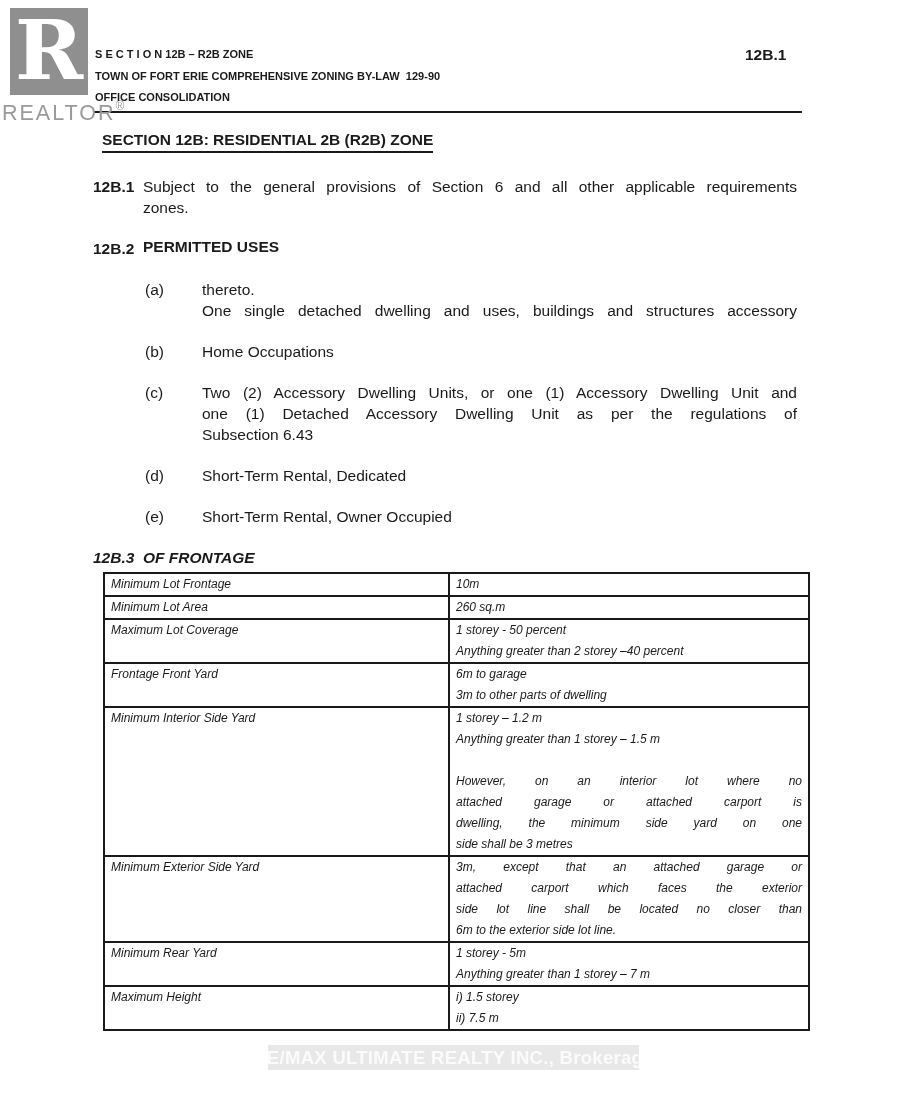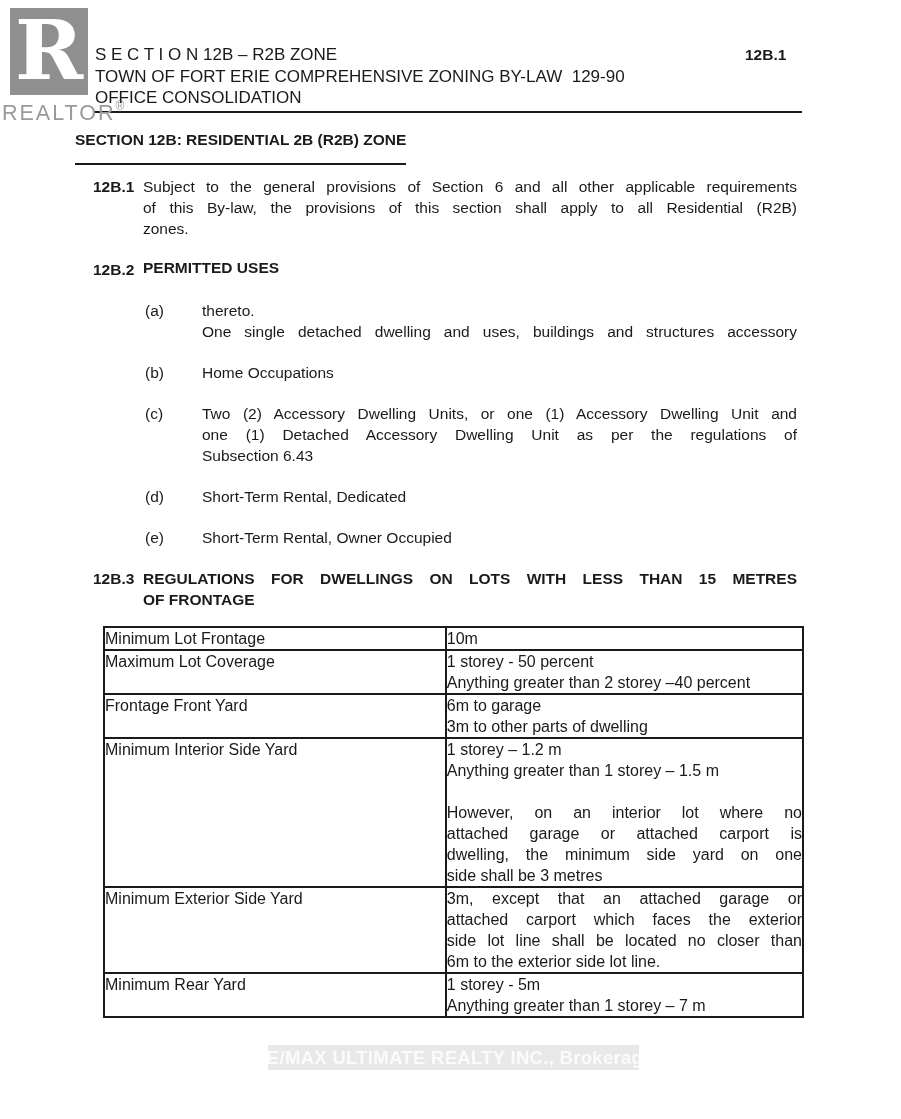--- a/index.html
+++ b/index.html
@@ -19,50 +19,50 @@
     font-size:82px; line-height:80px; transform:translateY(-2px);
   }
   .logo-label-row { margin-left:-8px; margin-top:4px; white-space:nowrap; }
   .logo-label {
     color:#9a9a9a; font-size:21.5px; letter-spacing:2px; line-height:24px;
   }
   .logo-reg { color:#9a9a9a; font-size:12px; vertical-align:10px; }
 
   
   .hdr-block { position:absolute; left:95px; top:44px; z-index:3; }
-  .hdr-line { font-weight:normal; font-size:17px; line-height:21.5px; white-space:pre; }
+  .hdr-line { font-weight:bold; font-size:11px; line-height:21.5px; white-space:pre; }
   .page-num { position:absolute; left:745px; top:46px; font-weight:bold; font-size:15.5px; }
   .hdr-rule { position:absolute; left:93px; top:111px; width:709px; height:2px; background:#1a1a1a; }
 
   
   .doc-title {
-    position:absolute; left:75px; top:131px; font-weight:bold; font-size:15.5px;
-    border-bottom:2px solid #1a1a1a; padding-bottom:14px; white-space:pre;
+    position:absolute; left:102px; top:131px; font-weight:bold; font-size:15.5px;
+    border-bottom:2px solid #1a1a1a; padding-bottom:2px; white-space:pre;
   }
 
   
   .flow { position:absolute; left:93px; top:176px; width:704px; font-size:15.5px; }
   .ln { line-height:21px; min-height:21px; }
   .just { text-align:justify; text-align-last:justify; }
   .secrow { display:flex; margin-bottom:20px; }
   .secnum { width:50px; flex:none; font-weight:bold; line-height:21px; }
   .secbody { width:654px; }
   .bold { font-weight:bold; }
 
   .items { padding-left:52px; }
   .item { display:flex; margin-bottom:20px; }
   .item-label { width:57px; flex:none; line-height:21px; }
   .item-text { width:595px; }
 
   
   .tblwrap { margin-left:10px; margin-top:-1px; }
   table.reg { border-collapse:collapse; width:701px; table-layout:fixed; }
   table.reg td {
-    border:2px solid #1a1a1a; vertical-align:top; padding:0 0;
-    font-size:16px; line-height:21px;
+    border:2px solid #1a1a1a; vertical-align:top; padding:0 6px;
+    font-size:12px; line-height:21px;font-style:italic;
   }
   td.c-label { width:331px; }
   td.c-value { width:346px; }
 
   
   .wm {
     position:absolute; left:268px; top:1045px; width:371px; height:25px; z-index:5;
     display:flex; align-items:center; justify-content:center;
     background:rgba(218,218,218,0.62); color:rgba(252,252,252,0.95);
     font-weight:bold; font-size:18.5px; letter-spacing:0.3px; white-space:nowrap;
@@ -92,21 +92,20 @@
   <div class="hdr-rule"></div>
 
   <div class="doc-title">SECTION 12B: RESIDENTIAL 2B (R2B) ZONE</div>
 
   <div class="flow">
 
     <div class="secrow">
       <div class="secnum">12B.1</div>
       <div class="secbody">
           <div class="ln just">Subject to the general provisions of Section 6 and all other applicable requirements</div>
-          <div class="ln just">of this By-law, the provisions of this section shall apply to all Residential (R2B)</div>
           <div class="ln">zones.</div>
         </div>
     </div>
 
     <div class="secrow">
       <div class="secnum">12B.2</div>
       <div class="secbody bold">PERMITTED USES</div>
     </div>
 
     <div class="items">
@@ -143,39 +142,44 @@
         </div>
 
         <div class="item">
           <div class="item-label">(e)</div>
           <div class="item-text">
             <div class="ln">Short-Term Rental, Owner Occupied</div>
           </div>
         </div>
       </div>
 
-    <div class="secrow" style="margin-bottom:17px;">
+    <div class="secrow" style="margin-bottom:5px;font-style:italic;">
       <div class="secnum">12B.3</div>
       <div class="secbody bold">
-          <div class="ln just">REGULATIONS FOR DWELLINGS ON LOTS WITH LESS THAN 15 METRES</div>
           <div class="ln">OF FRONTAGE</div>
         </div>
     </div>
 
     <div class="tblwrap">
       <table class="reg">
         <tbody>
 
             <tr>
               <td class="c-label">Minimum Lot Frontage</td>
               <td class="c-value">
                 <div class="ln">10m</div>
               </td>
             </tr>
 
+            <tr>
+              <td class="c-label">Minimum Lot Area</td>
+              <td class="c-value">
+                <div class="ln">260 sq.m</div>
+              </td>
+            </tr>
 
             <tr>
               <td class="c-label">Maximum Lot Coverage</td>
               <td class="c-value">
                 <div class="ln">1 storey - 50 percent</div>
                 <div class="ln">Anything greater than 2 storey –40 percent</div>
               </td>
             </tr>
 
             <tr>
@@ -210,20 +214,27 @@
             </tr>
 
             <tr>
               <td class="c-label">Minimum Rear Yard</td>
               <td class="c-value">
                 <div class="ln">1 storey - 5m</div>
                 <div class="ln">Anything greater than 1 storey – 7 m</div>
               </td>
             </tr>
 
+            <tr>
+              <td class="c-label">Maximum Height</td>
+              <td class="c-value">
+                <div class="ln">i) 1.5 storey</div>
+                <div class="ln">ii) 7.5 m</div>
+              </td>
+            </tr>
           </tbody>
       </table>
     </div>
 
   </div>
 
   <div class="wm">RE/MAX ULTIMATE REALTY INC., Brokerage</div>
 
 </div>
 

